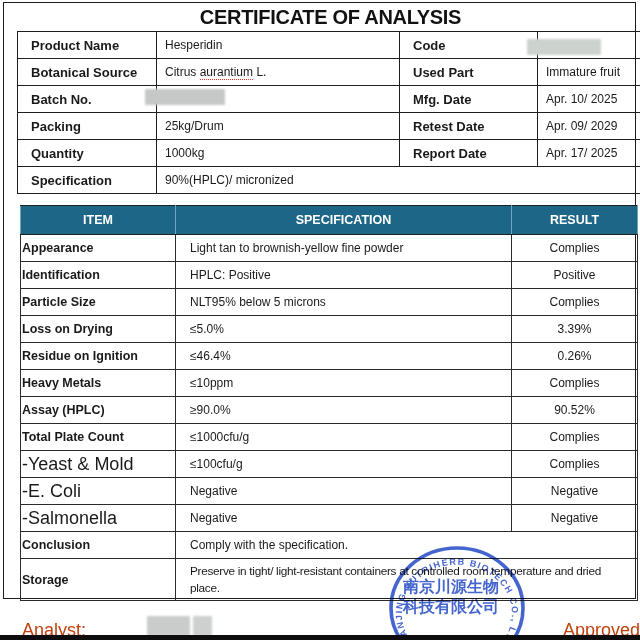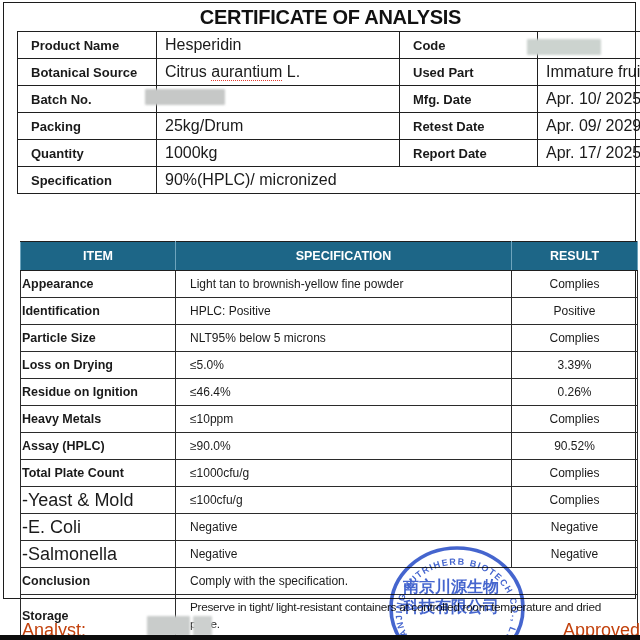--- a/index.html
+++ b/index.html
@@ -5,25 +5,25 @@
   html,body{margin:0;padding:0;background:#ffffff;}
   .page{position:relative;width:640px;height:640px;background:#ffffff;overflow:hidden;
         font-family:"Liberation Sans",sans-serif;color:#1a1a1a;}
   .frame{position:absolute;left:3px;top:2px;width:631px;height:595px;
          border:1.5px solid #1c1c1c;box-sizing:content-box;}
   .title{position:absolute;left:14px;top:6px;width:633px;text-align:center;
          font-size:20px;font-weight:bold;letter-spacing:-0.3px;color:#111;}
 
   table{border-collapse:collapse;table-layout:fixed;}
   .info-table{position:absolute;left:17px;top:31px;width:634px;border-radius:7px;}
-  .info-table td{border:1.5px solid #1f1f1f;height:24px;font-size:16px;
+  .info-table td{border:1.5px solid #1f1f1f;height:24px;font-size:12px;
                  padding:1px 4px 1px 8px;overflow:hidden;white-space:nowrap;}
   .info-table td.lbl{font-weight:bold;font-size:13px;padding-left:13px;}
 
-  .spec-table{position:absolute;left:20px;top:205px;width:617px;border:1.5px solid #1f1f1f;margin-top:36px;}
+  .spec-table{position:absolute;left:20px;top:205px;width:617px;border:1.5px solid #1f1f1f;}
   .spec-table th{background:#1d6687;color:#ffffff;font-size:12.5px;font-weight:bold;
                  height:26px;border:1px solid #6ea4bd;border-top:1.5px solid #1f1f1f;
                  border-bottom:1.5px solid #1f1f1f;text-align:center;}
   .spec-table td{border:1px solid #2b2b2b;height:24px;font-size:12px;
                  padding:1px 4px;overflow:hidden;}
   .spec-table td.item{font-weight:bold;padding-left:1px;font-size:12.5px;}
   .spec-table td.item.plain{font-weight:normal;font-size:18px;}
   .spec-table td.spec{padding-left:14px;}
   .spec-table td.result{text-align:center;}
   .spec-table td.storage-cell{font-size:11.8px;letter-spacing:-0.3px;line-height:1.45;

